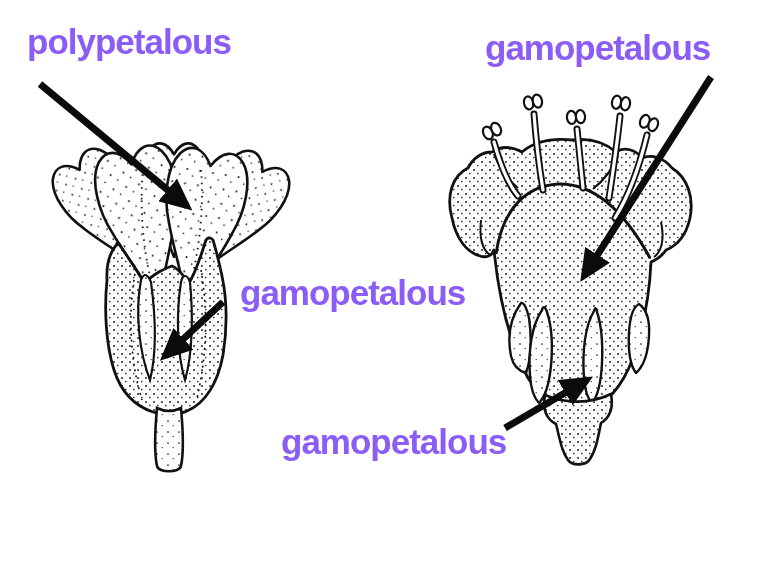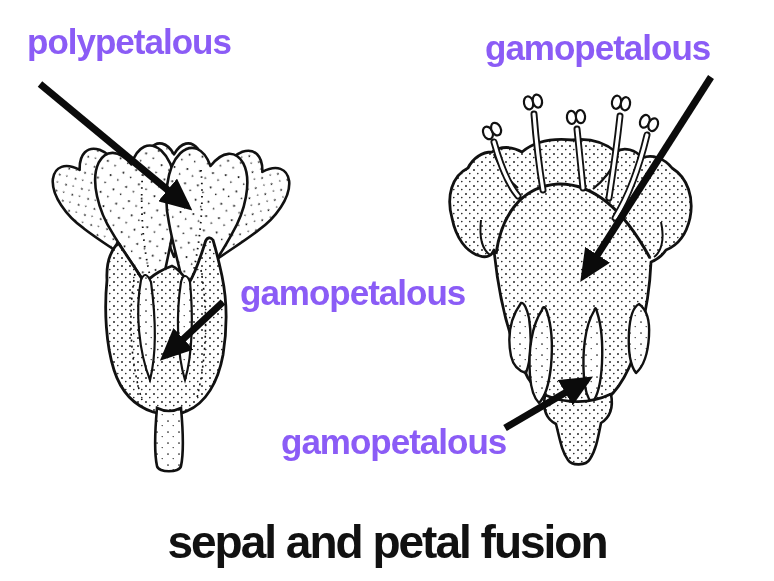--- a/index.html
+++ b/index.html
@@ -152,14 +152,13 @@
       <line x1="223" y1="302" x2="165" y2="356" marker-end="url(#ah)"></line>
       <line x1="505" y1="428" x2="587" y2="380" marker-end="url(#ah)"></line>
     </g>
   </svg>
 
   <div class="lbl" style="left:27px;top:24px;">polypetalous</div>
   <div class="lbl" style="left:485px;top:22px;margin-top:8px;">gamopetalous</div>
   <div class="lbl" style="left:240px;top:275px;">gamopetalous</div>
   <div class="lbl" style="left:281px;top:424px;">gamopetalous</div>
 
-  <div class="title">sepal and petal fusion</div>
 </div>
 
 </body></html>

